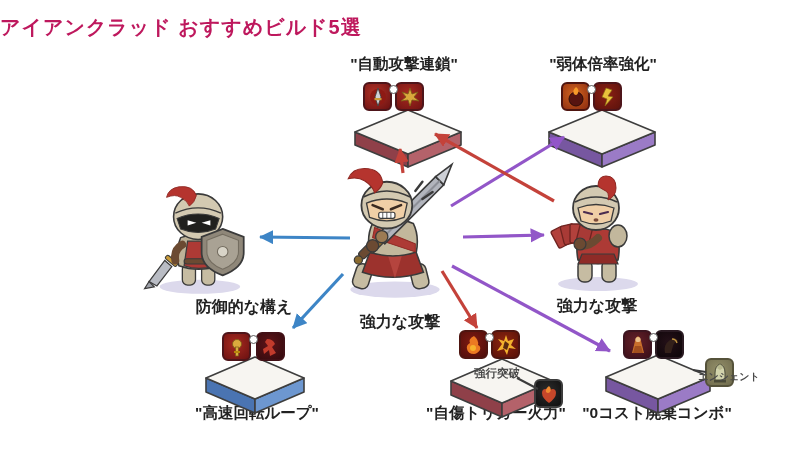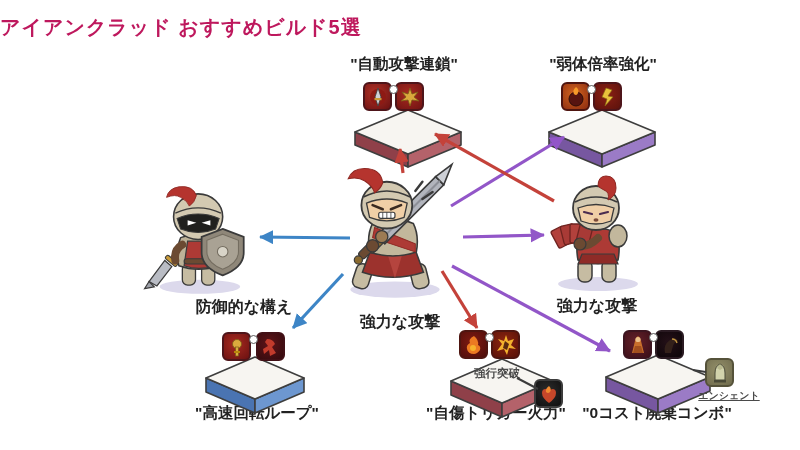--- a/index.html
+++ b/index.html
@@ -240,15 +240,15 @@
       </svg>
     </div>
     <div class="link-dot" style="left: 649px; top: 333px;"></div>
     <div class="card" style="left: 705px; top: 358px; background: radial-gradient(circle at 45% 40%, rgb(148, 144, 106), rgb(110, 106, 76)); border-color: rgb(85, 82, 58);">
       <svg viewBox="0 0 24 24">
         <path d="M12 3 q5 2 5 9 v7 h-10 v-7 q0 -7 5 -9z" fill="#d2d3ac" stroke="#4a4a38" stroke-width="1"></path>
         <path d="M12 3 l3 4 -3 2 -3 -2z" fill="#b8b98e"></path>
         <rect x="6" y="19" width="12" height="2.5" fill="#4a4a38"></rect>
       </svg>
     </div>
-    <div class="extra-label" style="left: 729px; top: 389px; text-decoration: underline;">エンシェント</div>
+    <div class="extra-label" style="left: 729px; top: 370px;">エンシェント</div>
     <div class="build-label" style="left: 657px; top: 403px;">"0コスト廃棄コンボ"</div>
   </div>
 
 </body></html>

